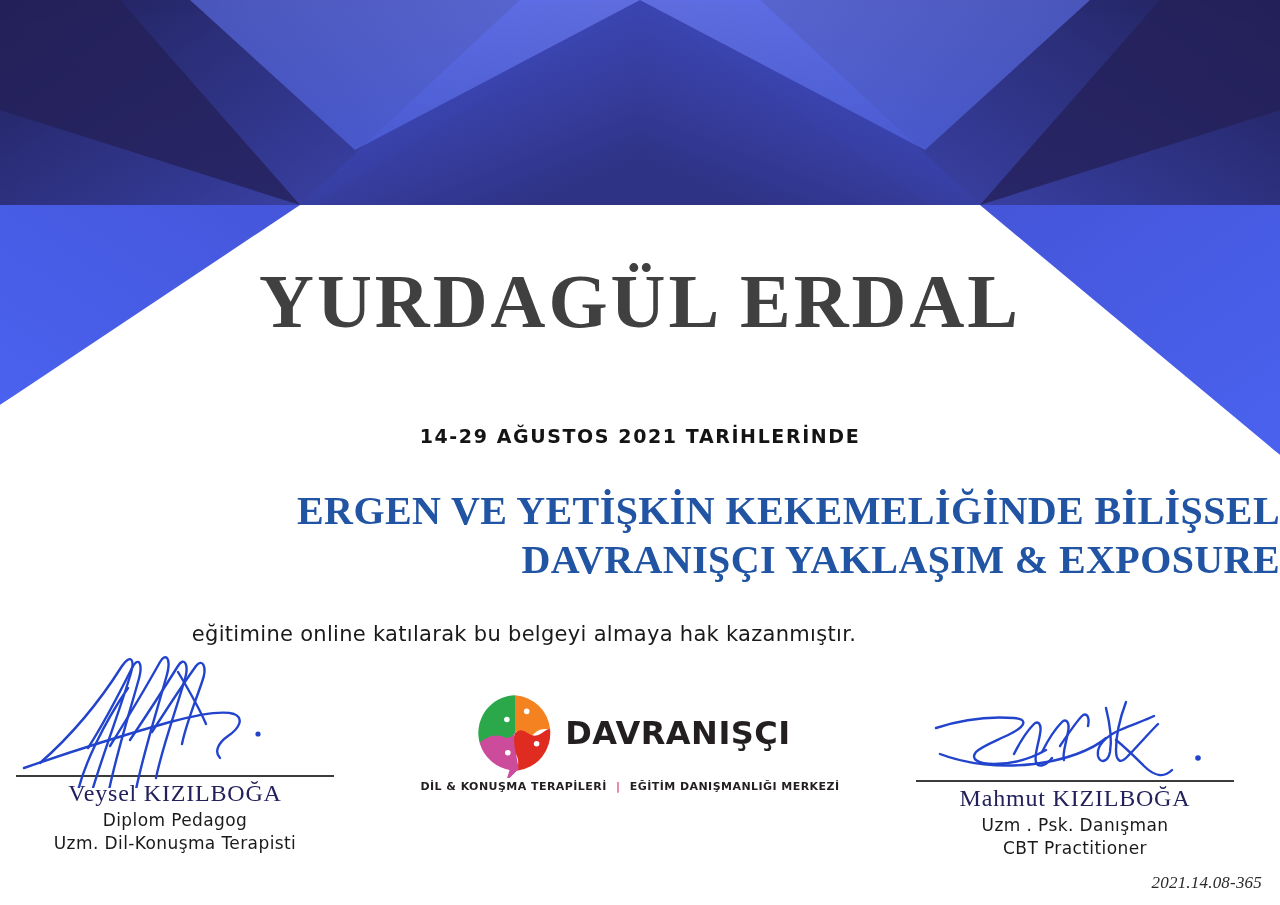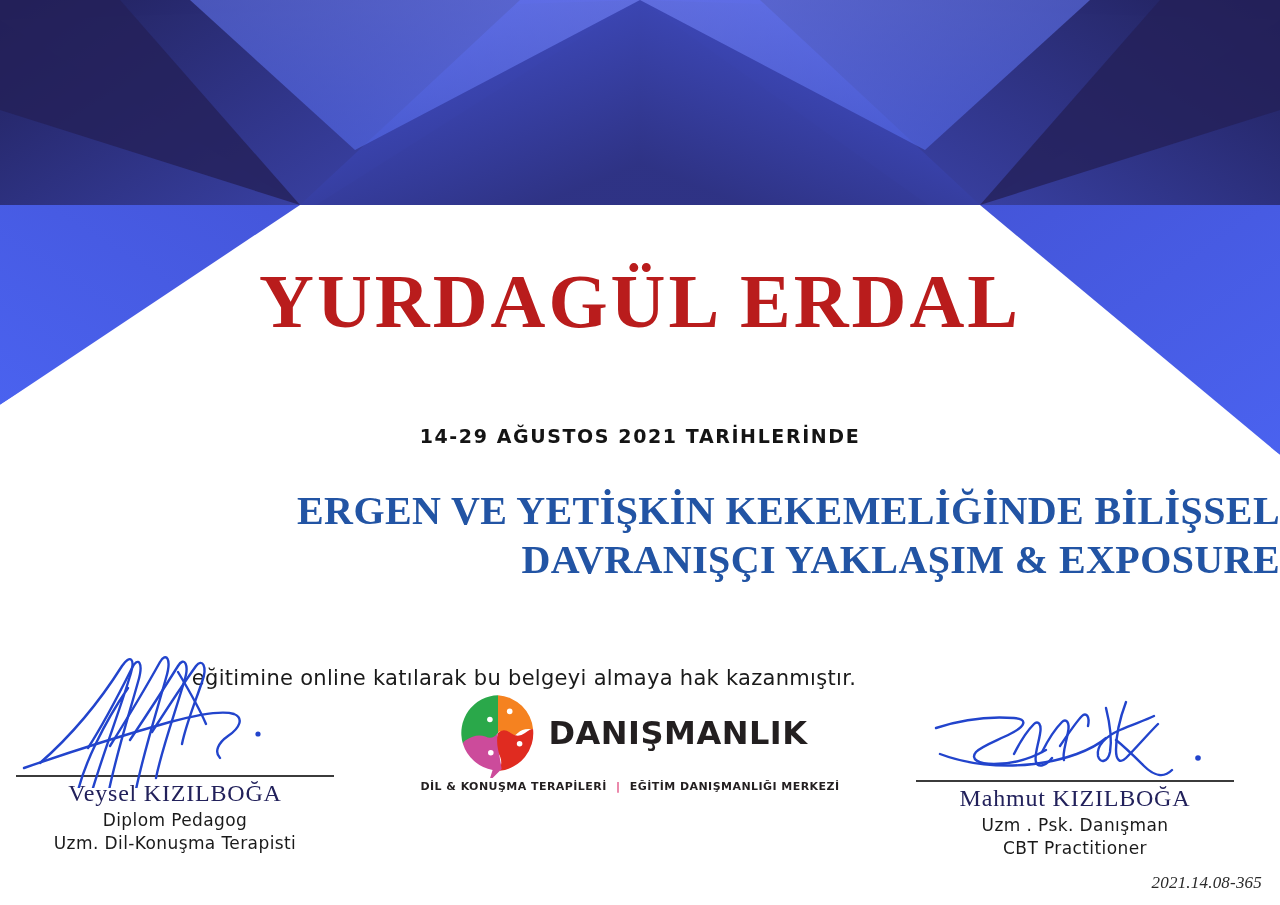--- a/index.html
+++ b/index.html
@@ -31,21 +31,21 @@
   .recipient-name {
     position: absolute;
     top: 262px;
     left: 0;
     width: 1280px;
     text-align: center;
     font-family: "Liberation Serif", serif;
     font-weight: bold;
     font-size: 76px;
     letter-spacing: 3px;
-    color: #b91c1c;
+    color: #404040;
     line-height: 1.05;
     white-space: nowrap;
   }
 
   
   .date-line {
     position: absolute;
     top: 425px;
     left: 0;
     width: 1280px;
@@ -77,21 +77,20 @@
   .statement {
     position: absolute;
     top: 622px;
     left: 0;
     width: 1048px;
     text-align: center;
     font-family: "DejaVu Sans", sans-serif;
     font-size: 21px;
     letter-spacing: 0.3px;
     color: #1a1a1a;
-    margin-top: 44px;
   }
 
   
   .sig-block {
     position: absolute;
     text-align: center;
   }
   .sig-left  { left: 10px;   top: 660px; width: 330px; }
   .sig-right { right: 40px;  top: 700px; width: 330px; }
 
@@ -314,21 +313,21 @@
         <path d="M50,50 Q56,44 64,50 Q72,56 80,50 Q88,44 89,46 A42,42 0 0 1 52,92 Q56,80 50,72 Q46,62 50,50 Z" fill="#e02b20"></path>
 
         <path d="M50,50 Q44,58 36,54 Q26,50 14,58 Q11,60 11,62 A42,42 0 0 0 44,91 L40,104 L54,90 Q52,76 50,68 Q48,58 50,50 Z" fill="#cc4b9b"></path>
 
         <circle cx="41" cy="35" r="3.1" fill="#ffffff"></circle>
         <circle cx="63" cy="26" r="3.1" fill="#ffffff"></circle>
         <circle cx="74" cy="62" r="3.1" fill="#ffffff"></circle>
         <circle cx="42" cy="72" r="3.1" fill="#ffffff"></circle>
       </svg>
 
-      <span class="logo-word">DANIŞMANLIK</span>
+      <span class="logo-word">DAVRANIŞÇI</span>
     </div>
     <div class="logo-tagline">
       <span>DİL &amp; KONUŞMA TERAPİLERİ</span>
       <span class="divider">|</span>
       <span>EĞİTİM DANIŞMANLIĞI MERKEZİ</span>
     </div>
   </div>
 
   <div class="cert-number">2021.14.08-365</div>
 

